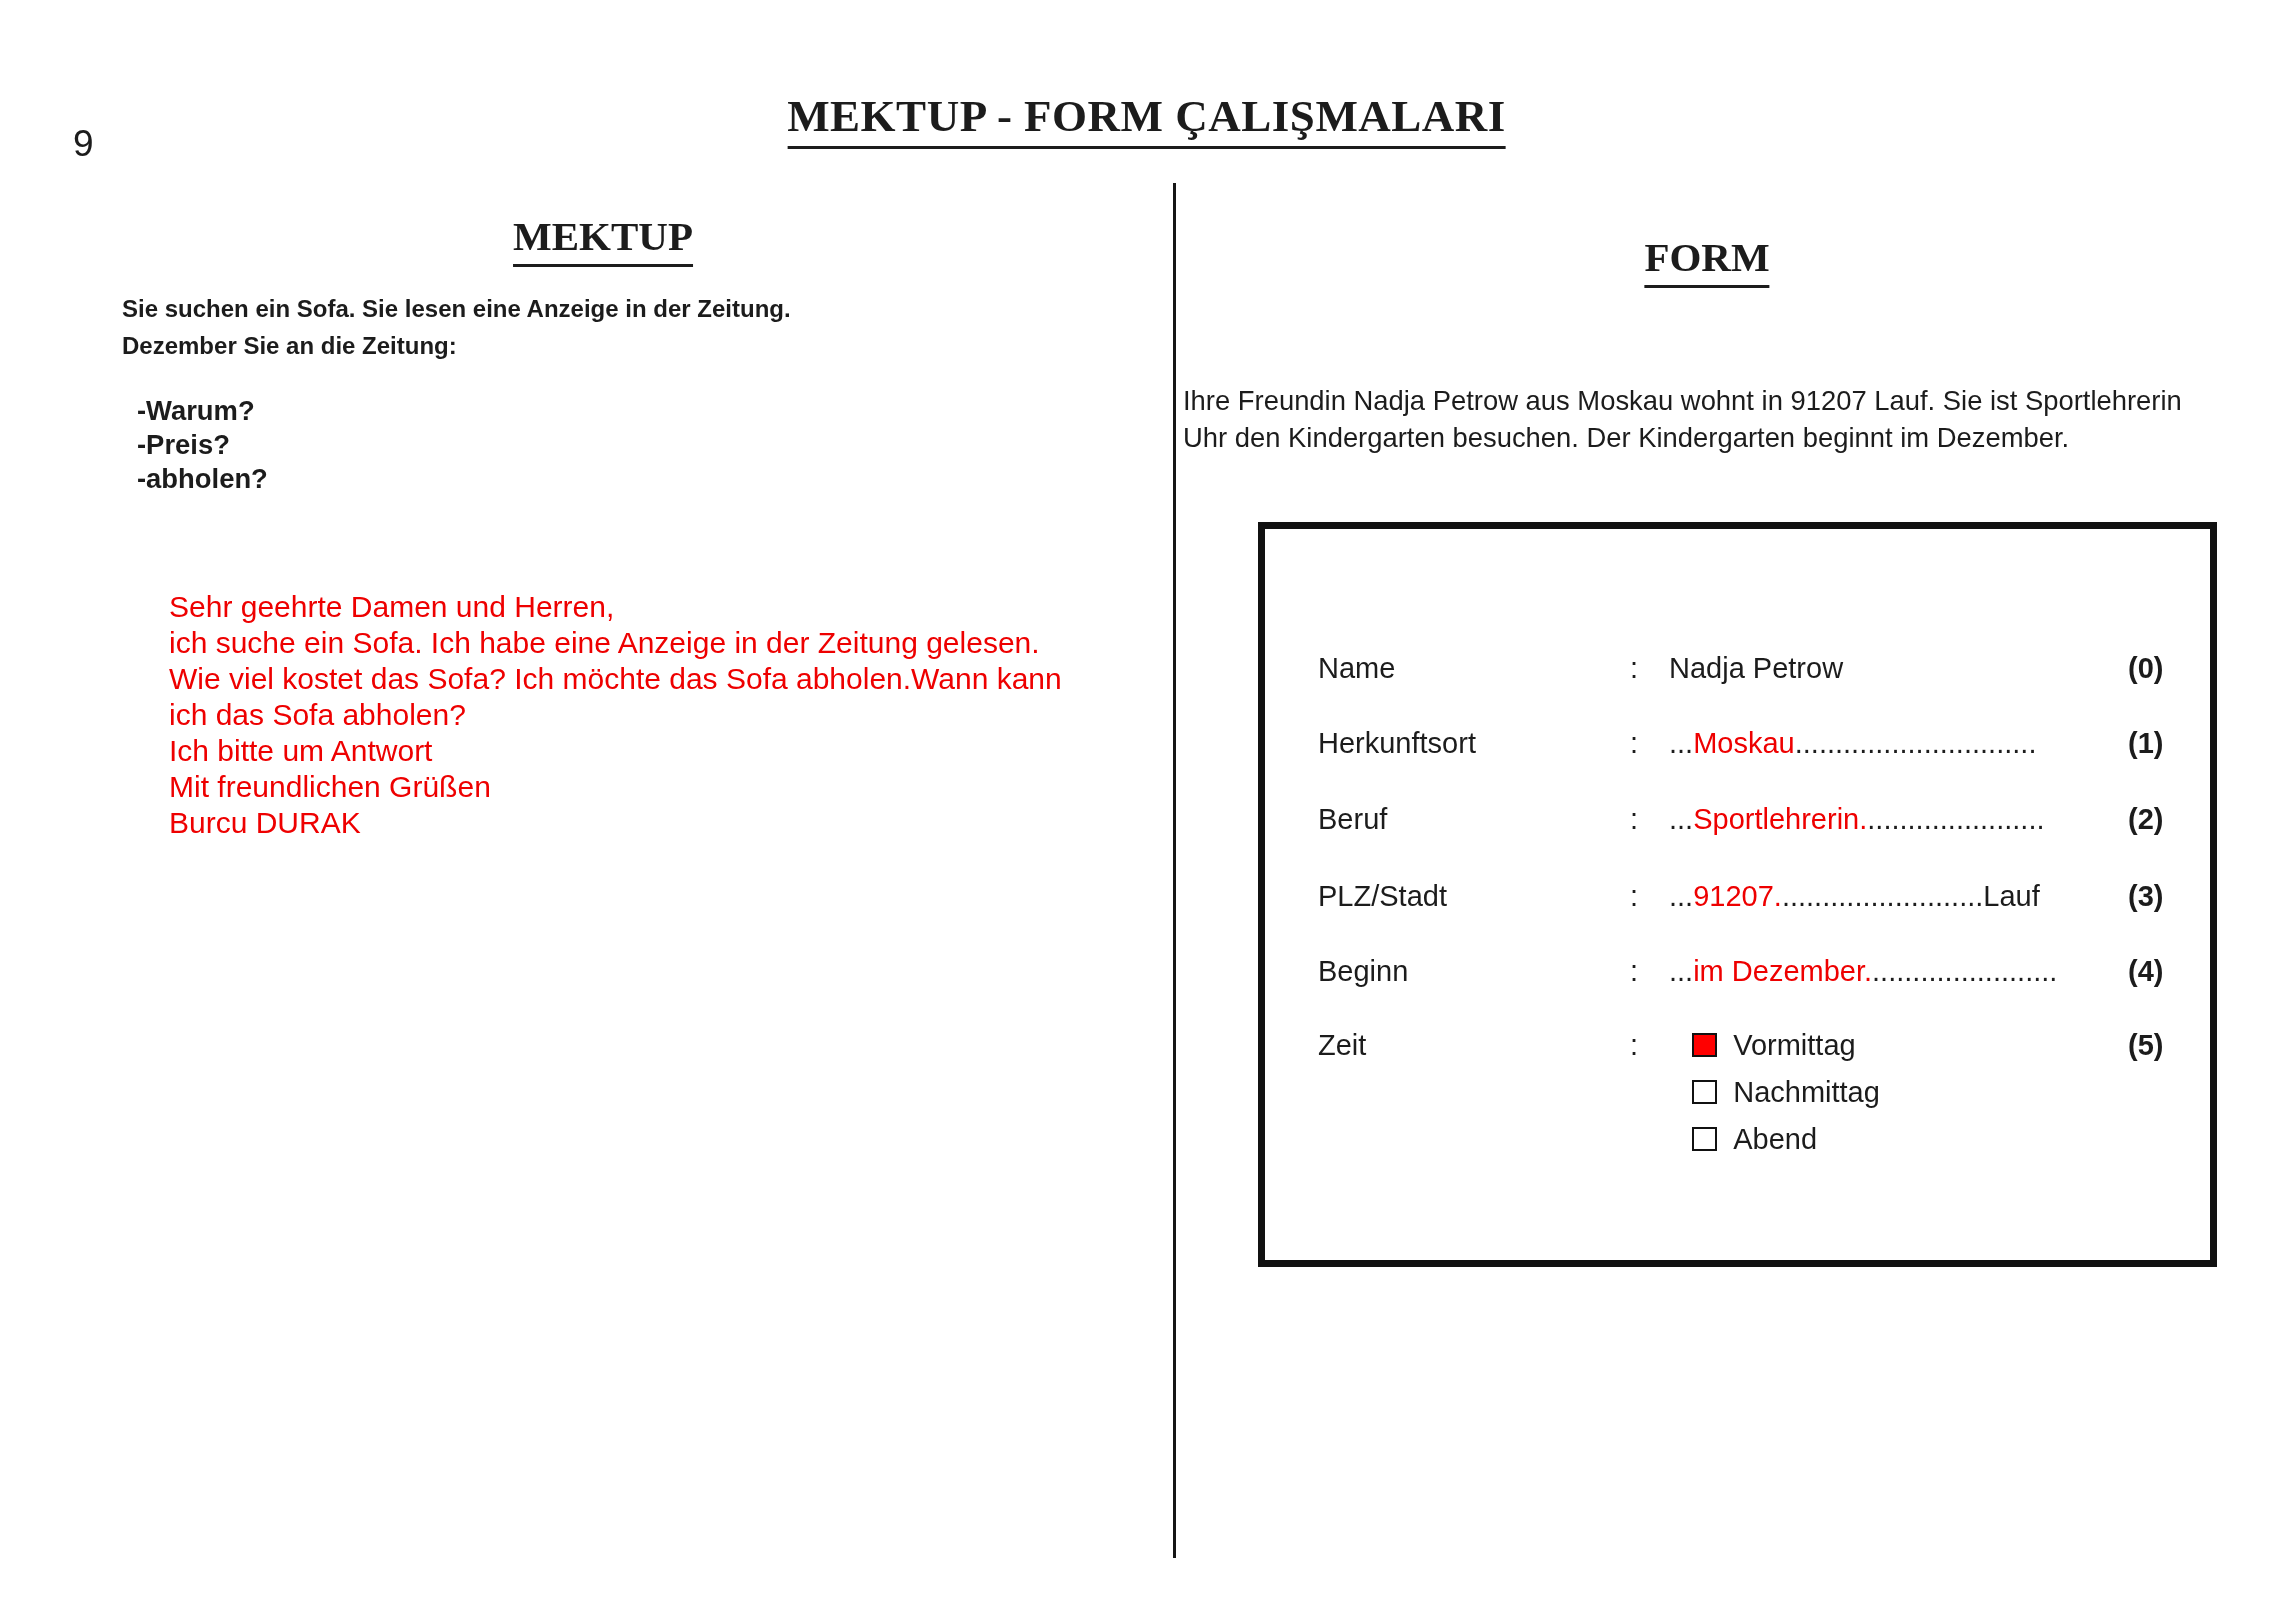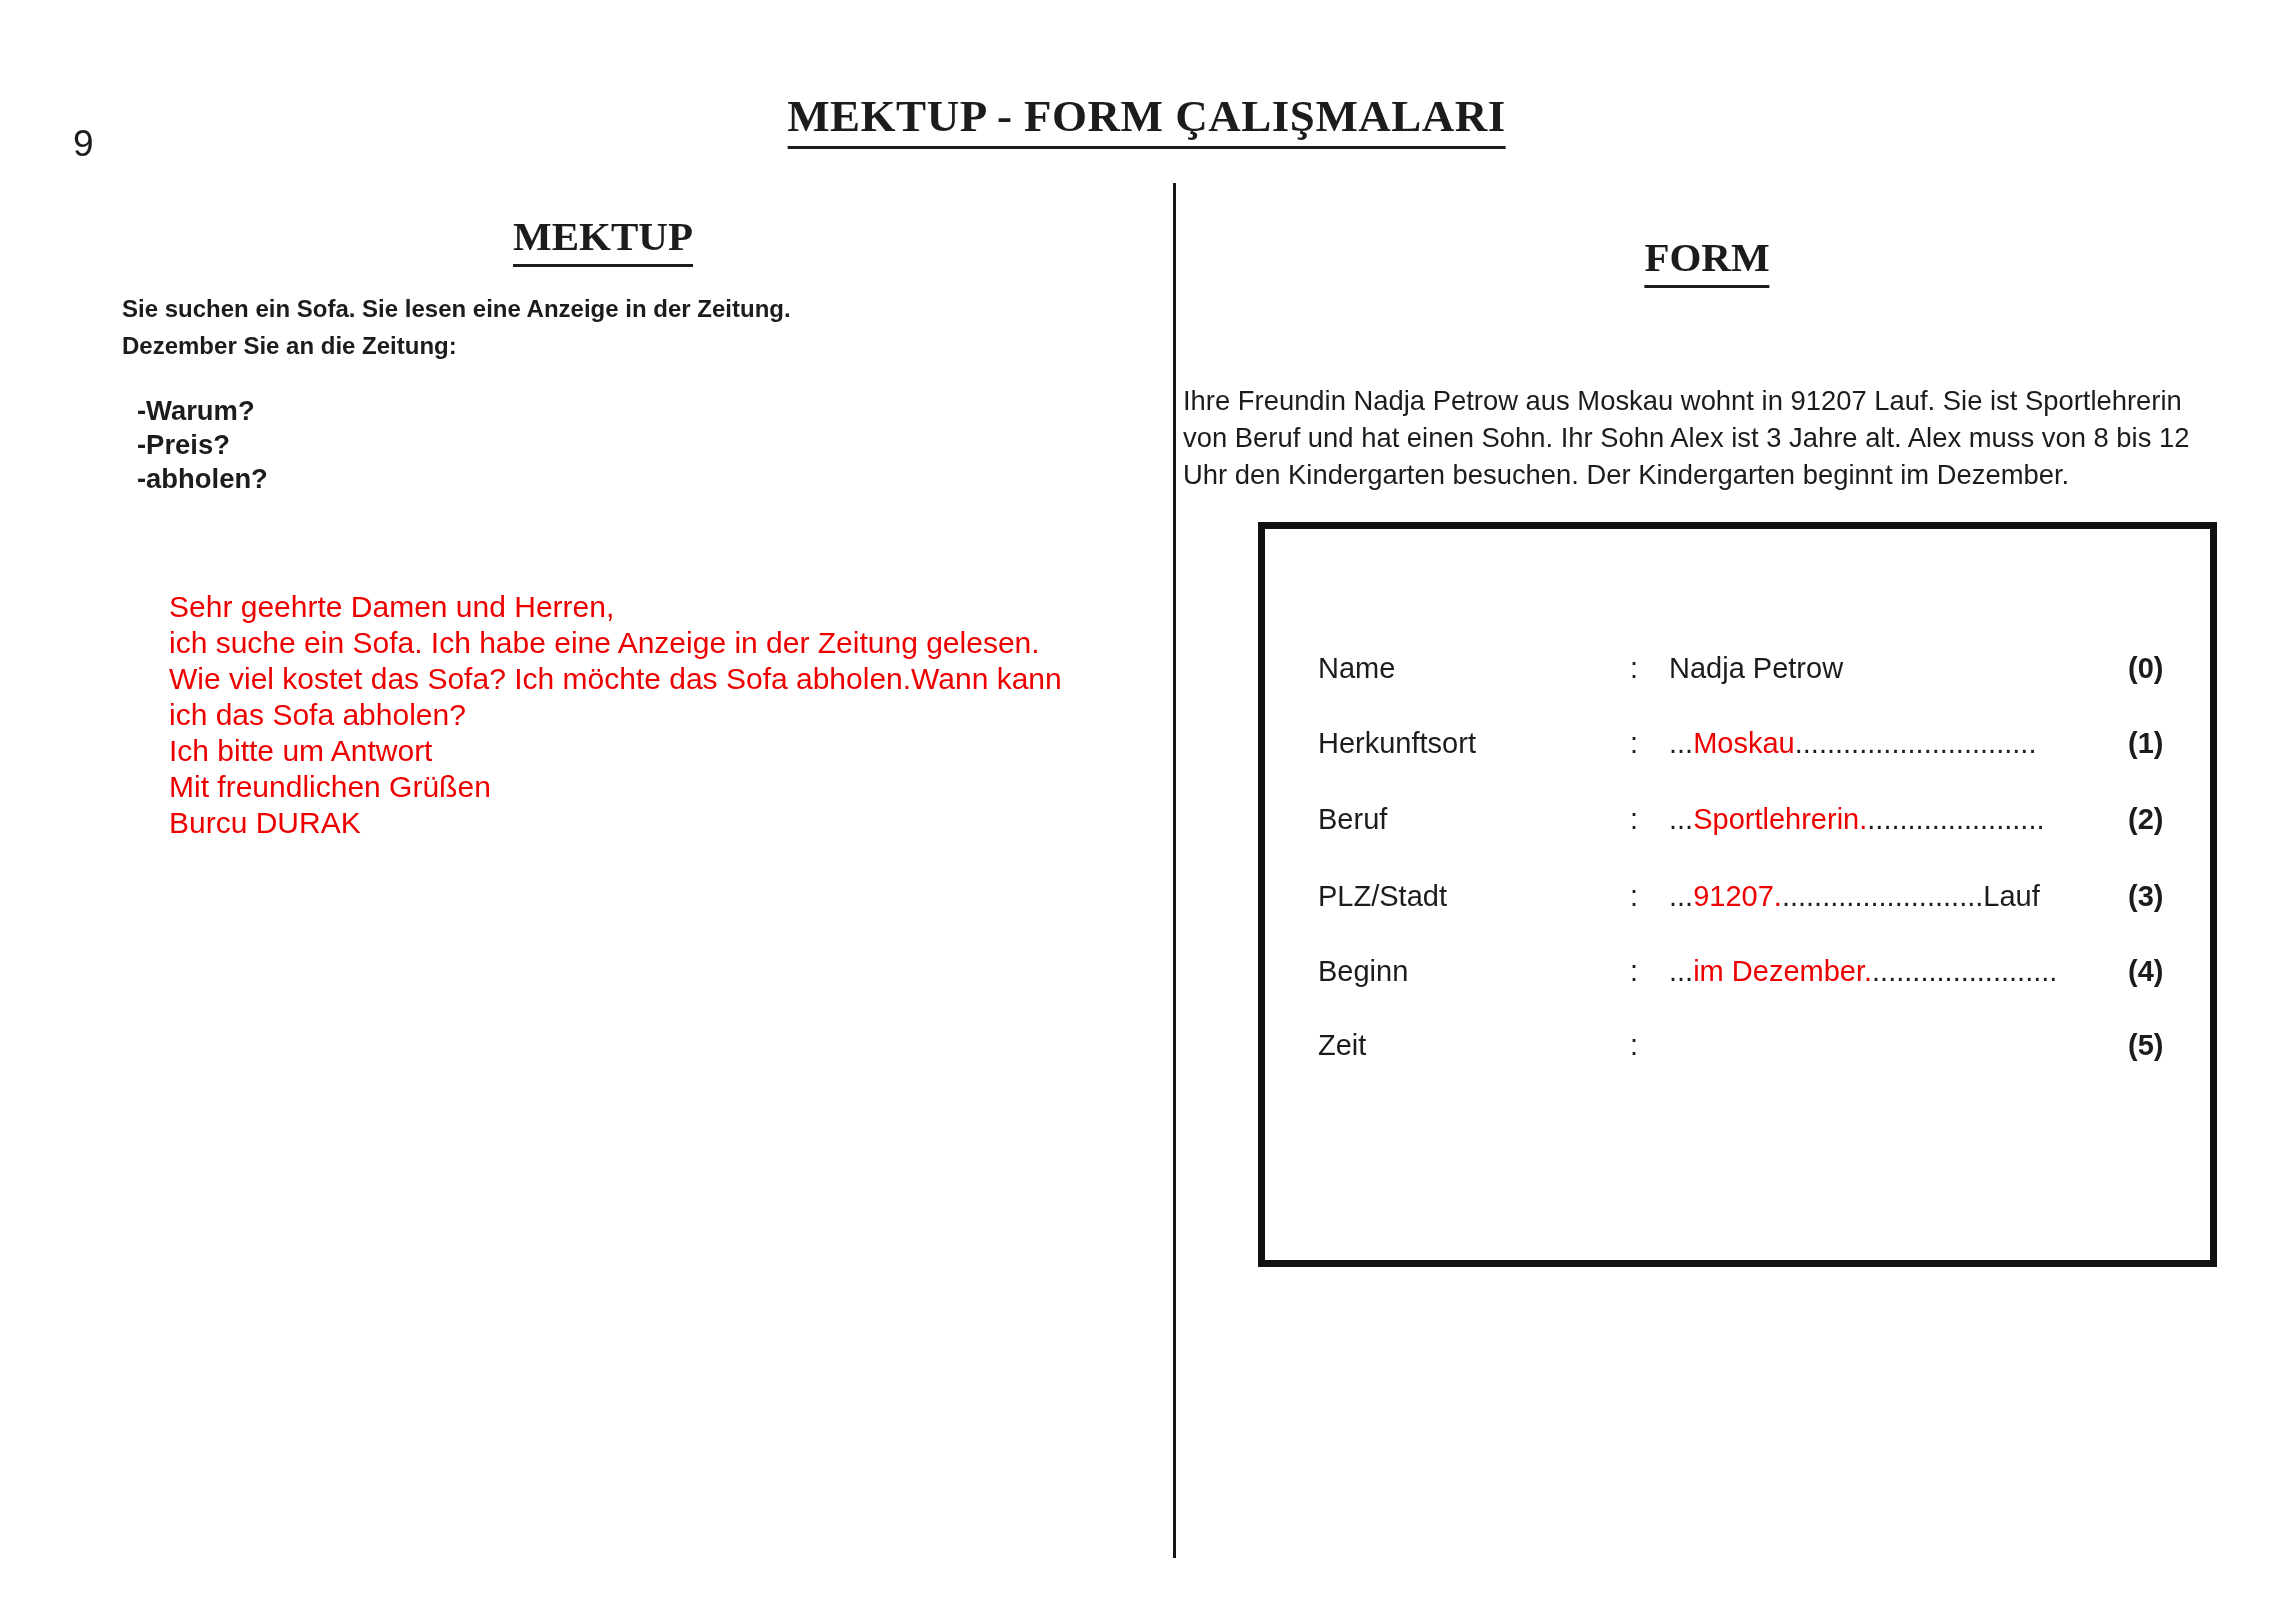--- a/index.html
+++ b/index.html
@@ -76,21 +76,20 @@
     <div>Ich bitte um Antwort</div>
     <div>Mit freundlichen Grüßen</div>
     <div>Burcu DURAK</div>
   </div>
 
 <div class="abs" id="divider"></div>
 
 <div class="abs serif-head" id="right-heading">FORM</div>
 <div class="abs" id="right-intro">
     <div>Ihre Freundin Nadja Petrow aus Moskau wohnt in 91207 Lauf. Sie ist Sportlehrerin</div>
-    <div>von Beruf und hat einen Sohn. Ihr Sohn Alex ist 3 Jahre alt. Alex muss von 8 bis 12</div>
     <div>Uhr den Kindergarten besuchen. Der Kindergarten beginnt im Dezember.</div>
   </div>
 
 <div class="abs" id="form-box">
 
   <div class="form-row row-name">
     <span class="f-label">Name</span>
     <span class="f-colon">:</span>
     <span class="f-value">Nadja Petrow</span>
     <span class="f-num">(0)</span>
@@ -123,15 +122,26 @@
     <span class="f-value"><span>...</span><span class="red">im Dezember.</span><span>.......................</span><span></span></span>
     <span class="f-num">(4)</span>
   </div>
 
   <div class="form-row row-zeit">
     <span class="f-label">Zeit</span>
     <span class="f-colon">:</span>
     <span class="f-num">(5)</span>
   </div>
 
+  <div class="zeit-options">
+    <div class="zeit-option">
+      <span class="checkbox checked"></span><span>Vormittag</span>
+    </div>
+    <div class="zeit-option">
+      <span class="checkbox"></span><span>Nachmittag</span>
+    </div>
+    <div class="zeit-option">
+      <span class="checkbox"></span><span>Abend</span>
+    </div>
+  </div>
 
 </div>
 
 
 </body></html>

